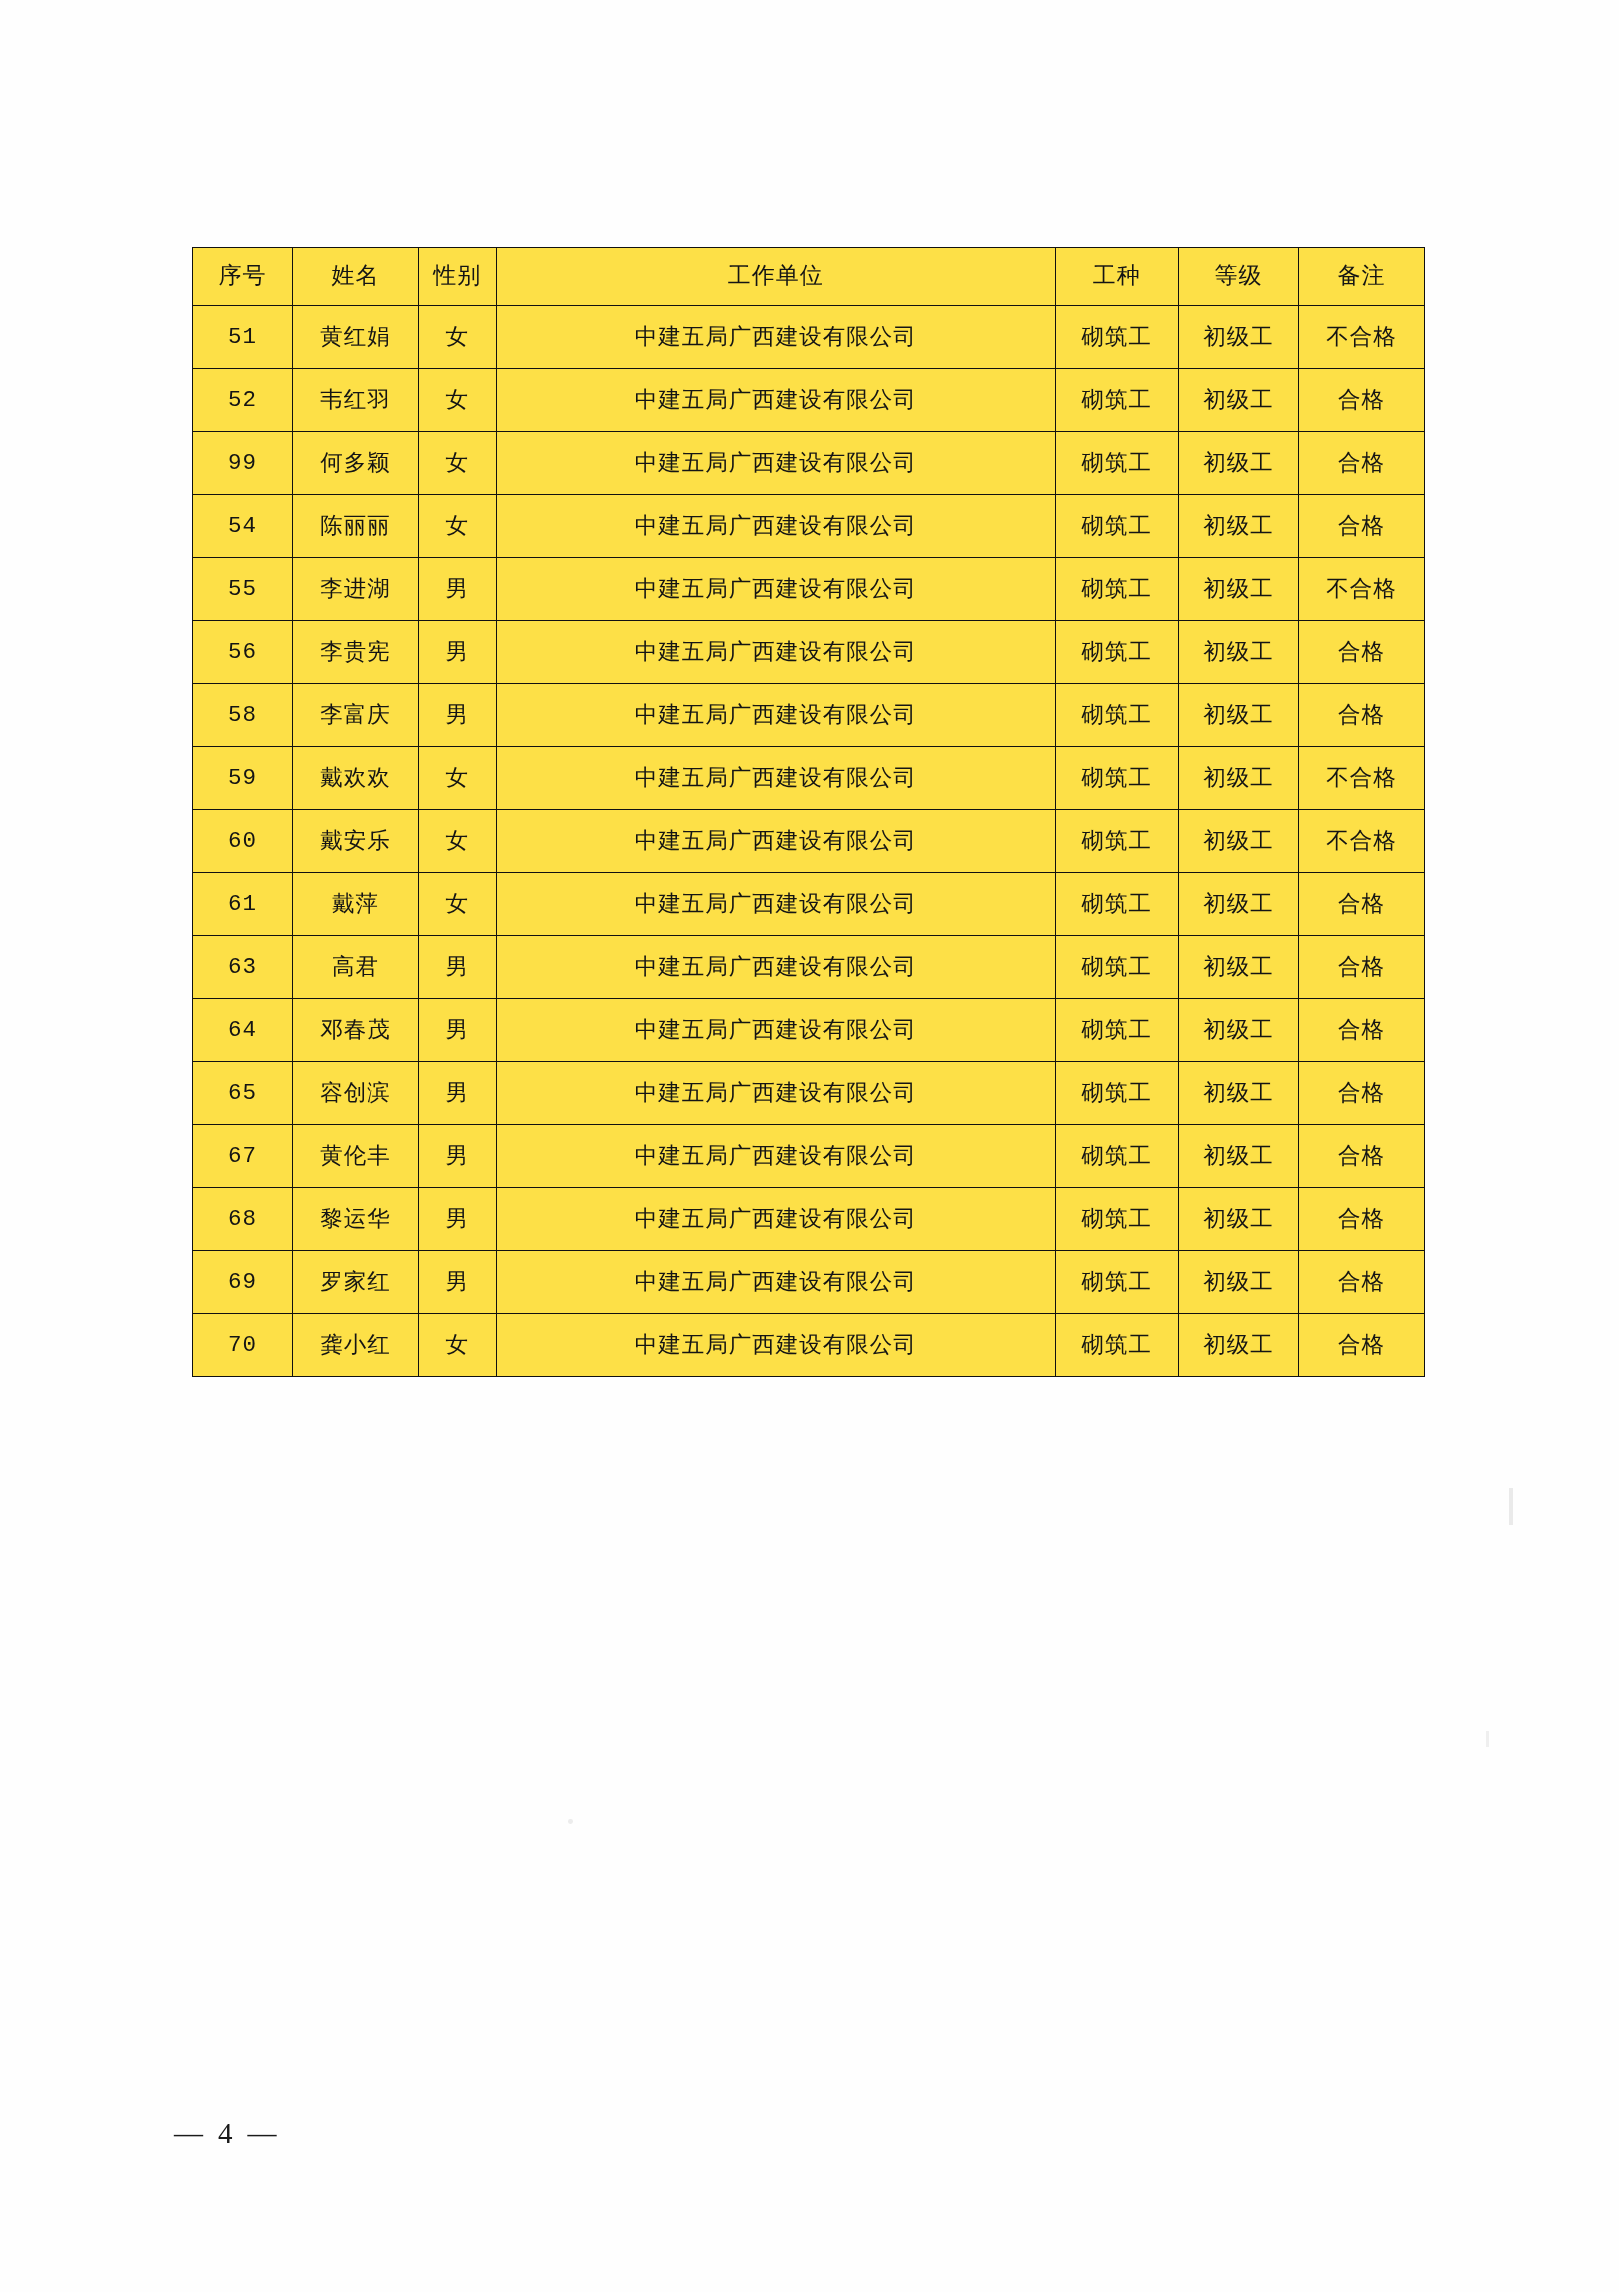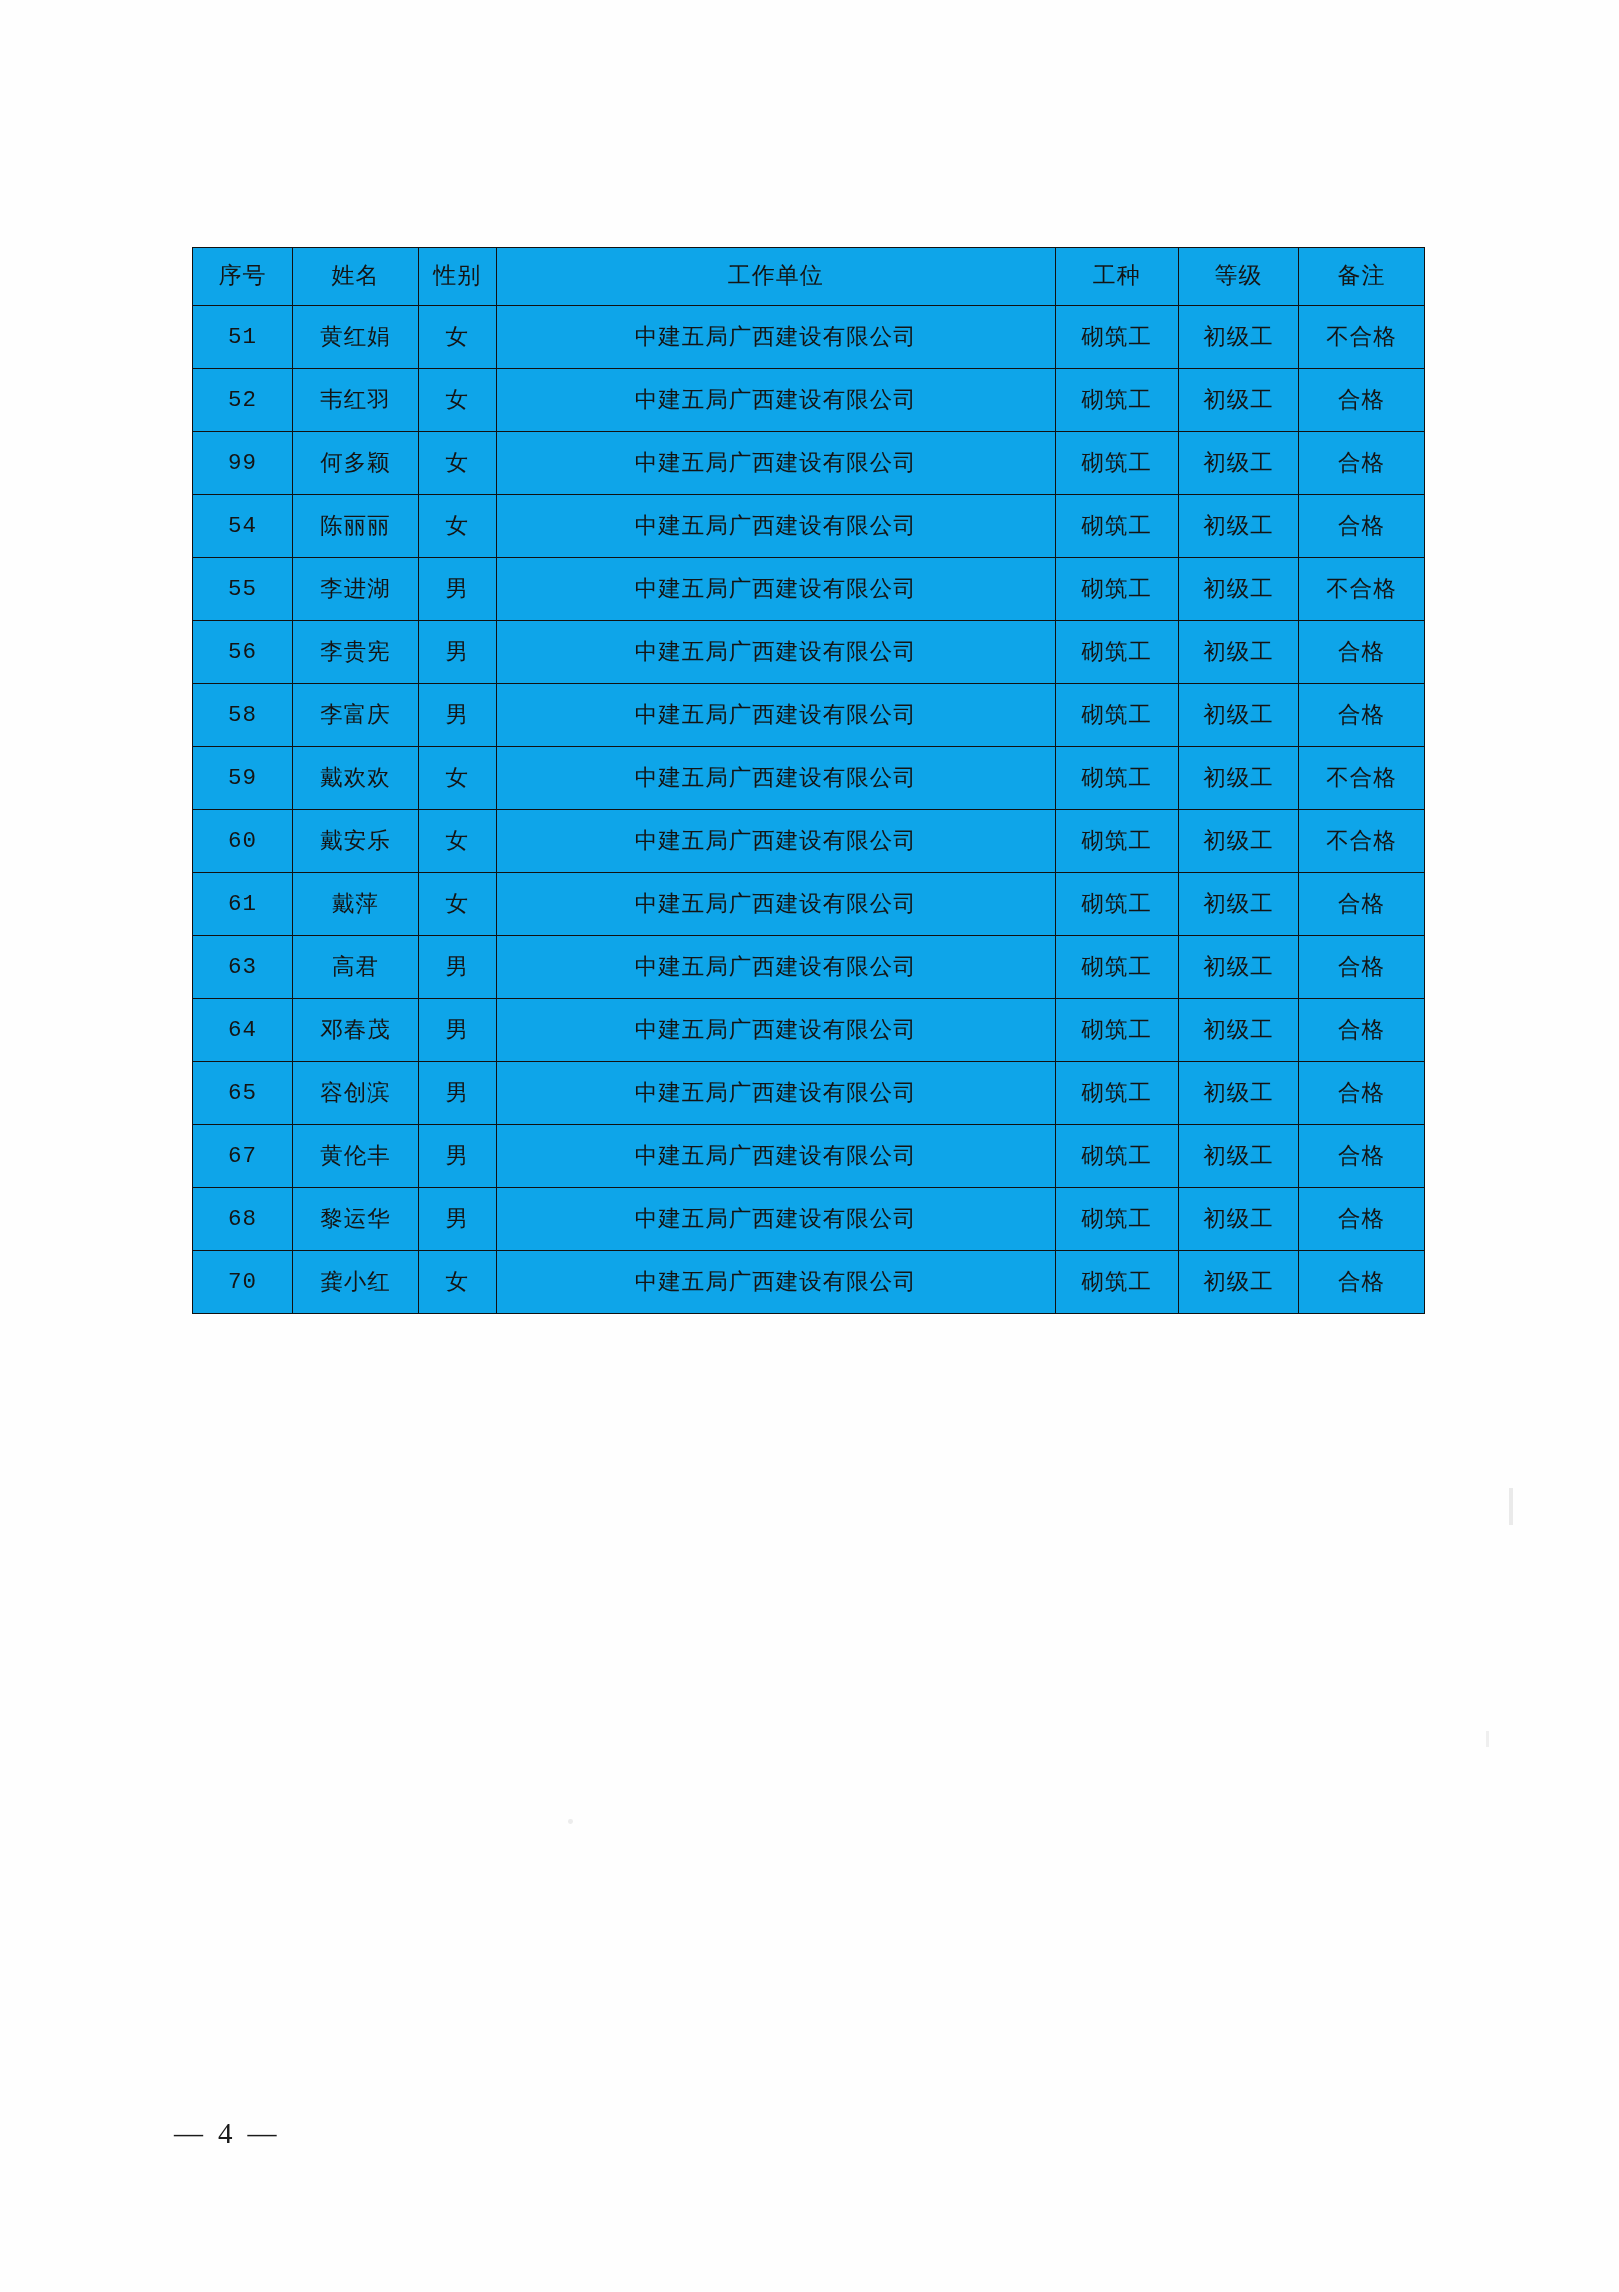--- a/index.html
+++ b/index.html
@@ -25,21 +25,21 @@
   .table-wrap {
     position: absolute;
     top: 247px;
     left: 192px;
     width: 1233px;
   }
   table.roster {
     border-collapse: collapse;
     width: 1233px;
     table-layout: fixed;
-    background: #0ea5e9;
+    background: #fde047;
   }
   table.roster th,
   table.roster td {
     border: 1.3px solid #111;
     text-align: center;
     vertical-align: middle;
     font-size: 22.5px;
     line-height: 1.25;
     letter-spacing: 1px;
     height: 62px;
@@ -239,20 +239,29 @@
           <tr>
             <td class="seq">68</td>
             <td>黎运华</td>
             <td>男</td>
             <td class="org">中建五局广西建设有限公司</td>
             <td>砌筑工</td>
             <td>初级工</td>
             <td>合格</td>
           </tr>
           <tr>
+            <td class="seq">69</td>
+            <td>罗家红</td>
+            <td>男</td>
+            <td class="org">中建五局广西建设有限公司</td>
+            <td>砌筑工</td>
+            <td>初级工</td>
+            <td>合格</td>
+          </tr>
+          <tr>
             <td class="seq">70</td>
             <td>龚小红</td>
             <td>女</td>
             <td class="org">中建五局广西建设有限公司</td>
             <td>砌筑工</td>
             <td>初级工</td>
             <td>合格</td>
           </tr>
         </tbody>
     </table>

